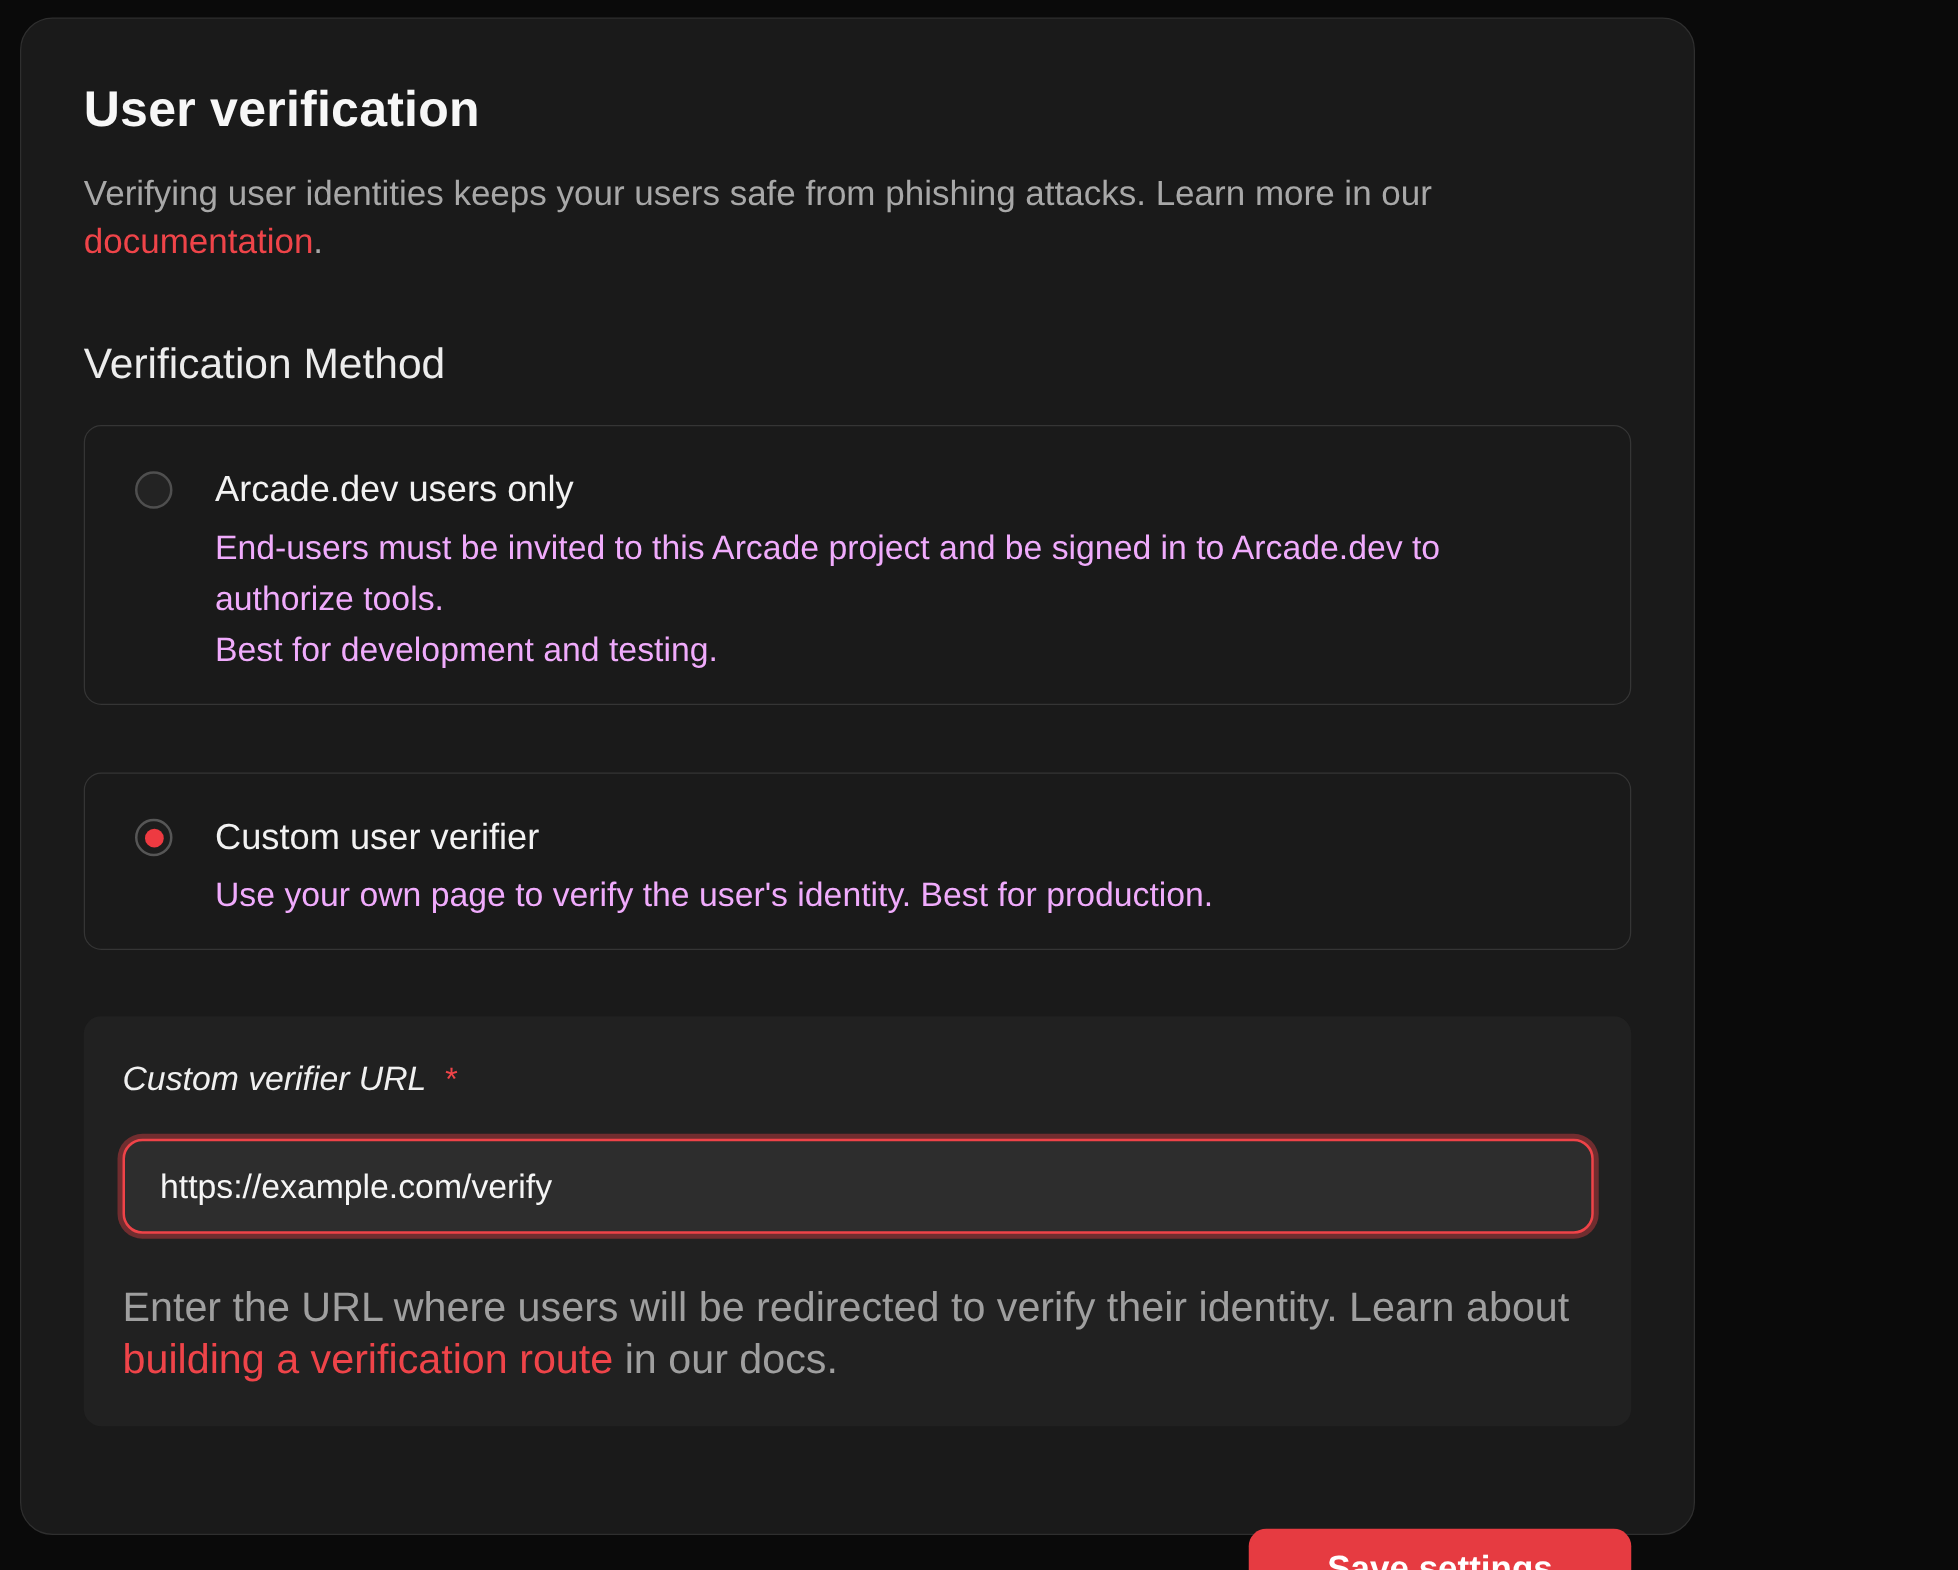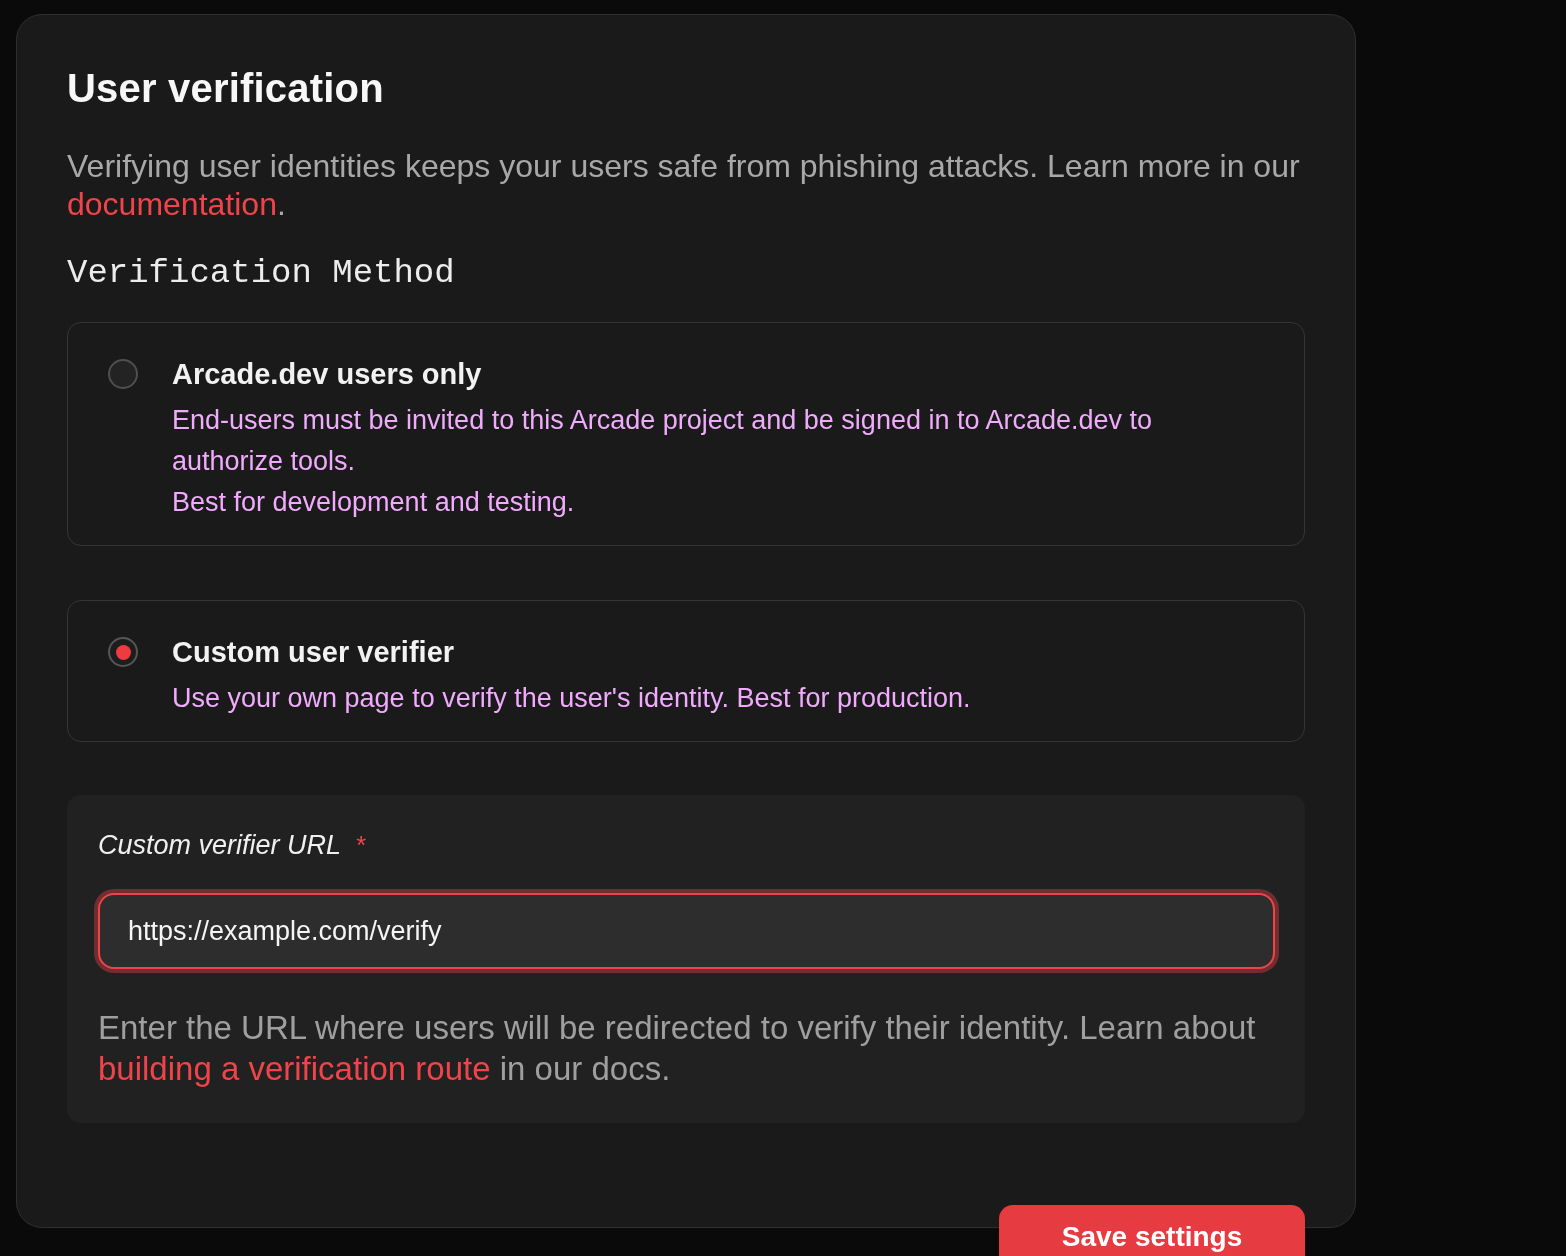--- a/index.html
+++ b/index.html
@@ -20,33 +20,32 @@
     padding:50px 50px 48px 50px;
   }
   .page-title {
     font-size:40px;
     font-weight:700;
     color:#f7f7f7;
     letter-spacing:0.2px;
     line-height:46px;
   }
   .page-subtitle {
-    margin-top:36px;
-    font-size:32px;
+    margin-top:25px;
+    font-size:28px;
     color:#a8a8a8;
     line-height:38px;
   }
   .link { color:#ef4449; cursor:pointer; }
   .section-heading {
-    margin-top:29px;
+    margin-top:58px;
     font-size:34px;
     font-weight:500;
     color:#ececec;
     line-height:42px;
-    font-family:Liberation Mono, monospace;
   }
   .option-card {
     margin-top:28px;
     border:1px solid #353535;
     border-radius:14px;
     padding:32px 40px 22px 40px;
     display:flex;
     align-items:flex-start;
     gap:34px;
     cursor:pointer;
@@ -66,21 +65,21 @@
   .radio .dot { display:none; }
   .radio.selected { border-color:#565656; background:#1d1d1d; }
   .radio.selected .dot {
     display:block;
     width:15px; height:15px;
     border-radius:50%;
     background:#ee3a41;
   }
   .option-title {
     font-size:29px;
-    font-weight:700;
+    font-weight:400;
     color:#f2f2f2;
     line-height:38px;
   }
   .option-desc {
     margin-top:7px;
     font-size:27px;
     color:#f0abfc;
     line-height:41px;
     font-weight:400;
   }

